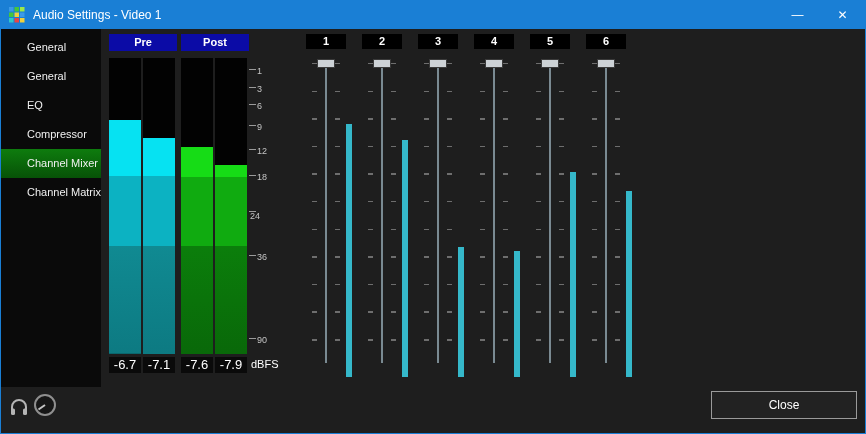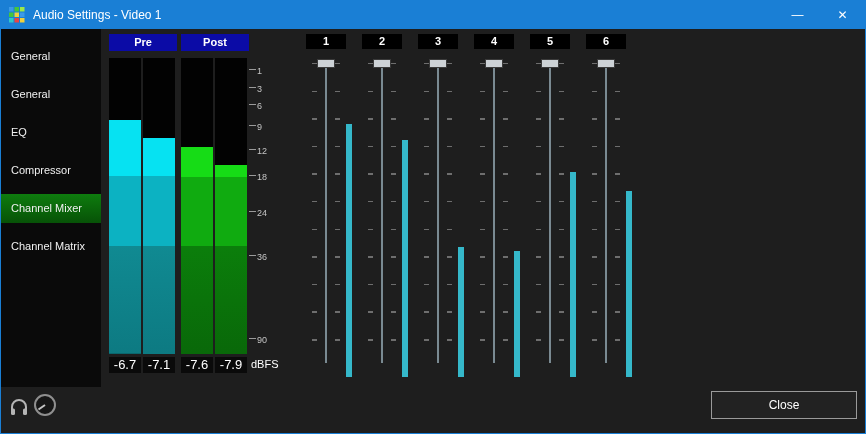--- a/index.html
+++ b/index.html
@@ -8,21 +8,21 @@
     position:relative; width:866px; height:434px; background:#1e1e1e;
     border:1px solid #1a7fd5; overflow:hidden;
   }
   
   #titlebar { position:absolute; left:0; top:0; width:100%; height:28px; background:#1a7fd5; display:flex; align-items:center; }
   #app-icon { margin-left:8px; width:16px; height:16px; flex:0 0 auto; }
   #title-text { color:#ffffff; font-size:12px; margin-left:8px; flex:1 1 auto; white-space:nowrap; }
   .winbtn { width:45px; height:28px; color:#ffffff; font-size:12px; display:flex; align-items:center; justify-content:center; cursor:default; }
   
   #sidebar { position:absolute; left:0; top:28px; width:100px; height:358px; background:#0a0a0a; padding-top:4px; }
-  .side-item { height:29px; line-height:29px; padding-left:10px; font-size:11px; color:#f0f0f0; white-space:nowrap;margin-top:9px; }
+  .side-item { height:29px; line-height:29px; padding-left:26px; font-size:11px; color:#f0f0f0; white-space:nowrap; }
   .side-item.selected { background:linear-gradient(to bottom,#0e7c0e,#075207); }
   
   .grp-label { position:absolute; top:33px; width:68px; height:17px; background:#0b0ba6; color:#fff; font-size:11px; font-weight:bold; text-align:center; line-height:17px; }
   #pre-label { left:108px; } #post-label { left:180px; }
   
   .bigbar { position:absolute; top:57px; width:32px; height:296px; background:#020202; overflow:hidden; }
   #pre-bar-0 { left:108px; } #pre-bar-1 { left:142px; }
   #post-bar-0 { left:180px; } #post-bar-1 { left:214px; }
   .bigfill { position:absolute; bottom:0; left:0; width:100%; background-size:100% 296px; background-position:bottom; }
   .fill-pre  { background-image:linear-gradient(to bottom,#06e2f2 0%,#06e2f2 40%,#0cb2c2 40%,#0cb2c2 63.5%,#108a92 63.5%,#0d7a82 100%); }
@@ -118,21 +118,21 @@
         <span class="mlabel">9</span>
       </div>
     <div class="mark" style="top: 30%;">
         <span class="mtick"></span>
         <span class="mlabel">12</span>
       </div>
     <div class="mark" style="top: 39%;">
         <span class="mtick"></span>
         <span class="mlabel">18</span>
       </div>
-    <div class="mark" style="top: 51%;">
+    <div class="mark" style="top: 51%; flex-direction: column;">
         <span class="mtick"></span>
         <span class="mlabel">24</span>
       </div>
     <div class="mark" style="top: 66%; justify-content: flex-end;">
         <span class="mtick"></span>
         <span class="mlabel">36</span>
       </div>
     <div class="mark" style="top: 94%;">
         <span class="mtick"></span>
         <span class="mlabel">90</span>

